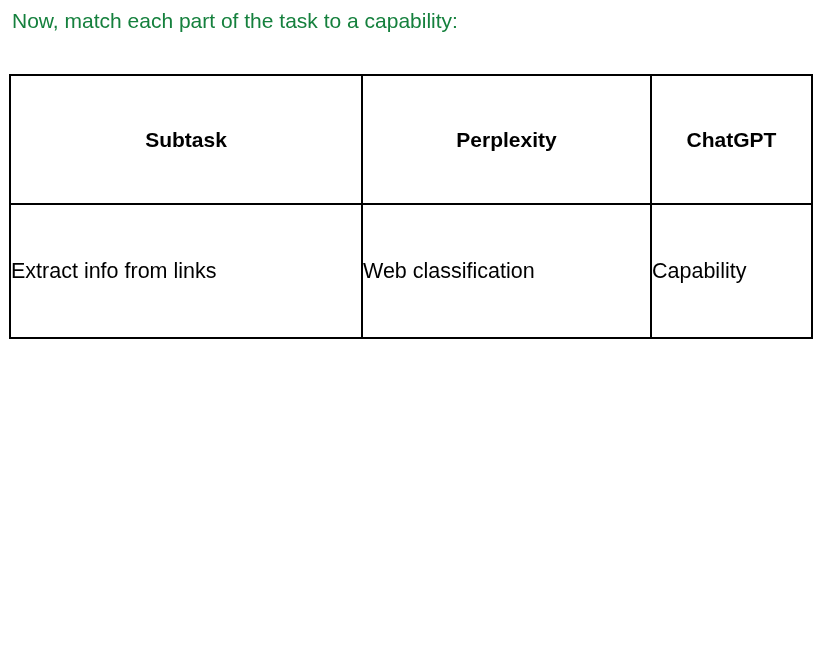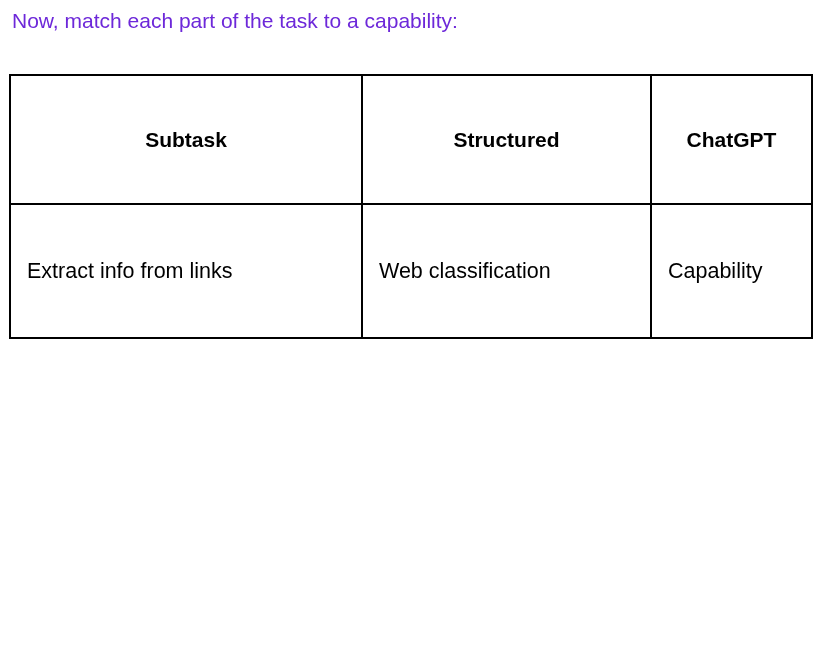--- a/index.html
+++ b/index.html
@@ -26,21 +26,21 @@
     height: 658px;
   }
 
   .intro-line {
     position: absolute;
     left: 12px;
     top: 7px;
     font-size: 21px;
     line-height: 28px;
     font-weight: 400;
-    color: #6d28d9;
+    color: #15803d;
     white-space: nowrap;
   }
 
   .match-table {
     position: absolute;
     left: 9px;
     top: 74px;
     width: 802px;
     border-collapse: collapse;
     table-layout: fixed;
@@ -68,21 +68,21 @@
     padding: 0 10px;
     margin-top: 24px;
   }
 
   .match-table tbody td {
     height: 132px;
     text-align: left;
     font-weight: 400;
     font-size: 21.5px;
     line-height: 38px;
-    padding: 0 16px;
+    padding: 0 0;
   }
 
   .match-table tbody tr.row-tall td {
     height: 172px;
   }
 
   .cell-text {
     display: block;
   }
   .cell-text .wrap-break {
@@ -98,21 +98,21 @@
 
   <table class="match-table">
     <colgroup>
       <col class="c-subtask">
       <col class="c-capability">
       <col class="c-example">
     </colgroup>
     <thead>
       <tr>
         <th>Subtask</th>
-        <th>Structured</th>
+        <th>Perplexity</th>
         <th>ChatGPT</th>
       </tr>
     </thead>
     <tbody>
 
       <tr class="row-1">
         <td>Extract info from links</td>
         <td>Web classification</td>
         <td>Capability</td>
       </tr>

